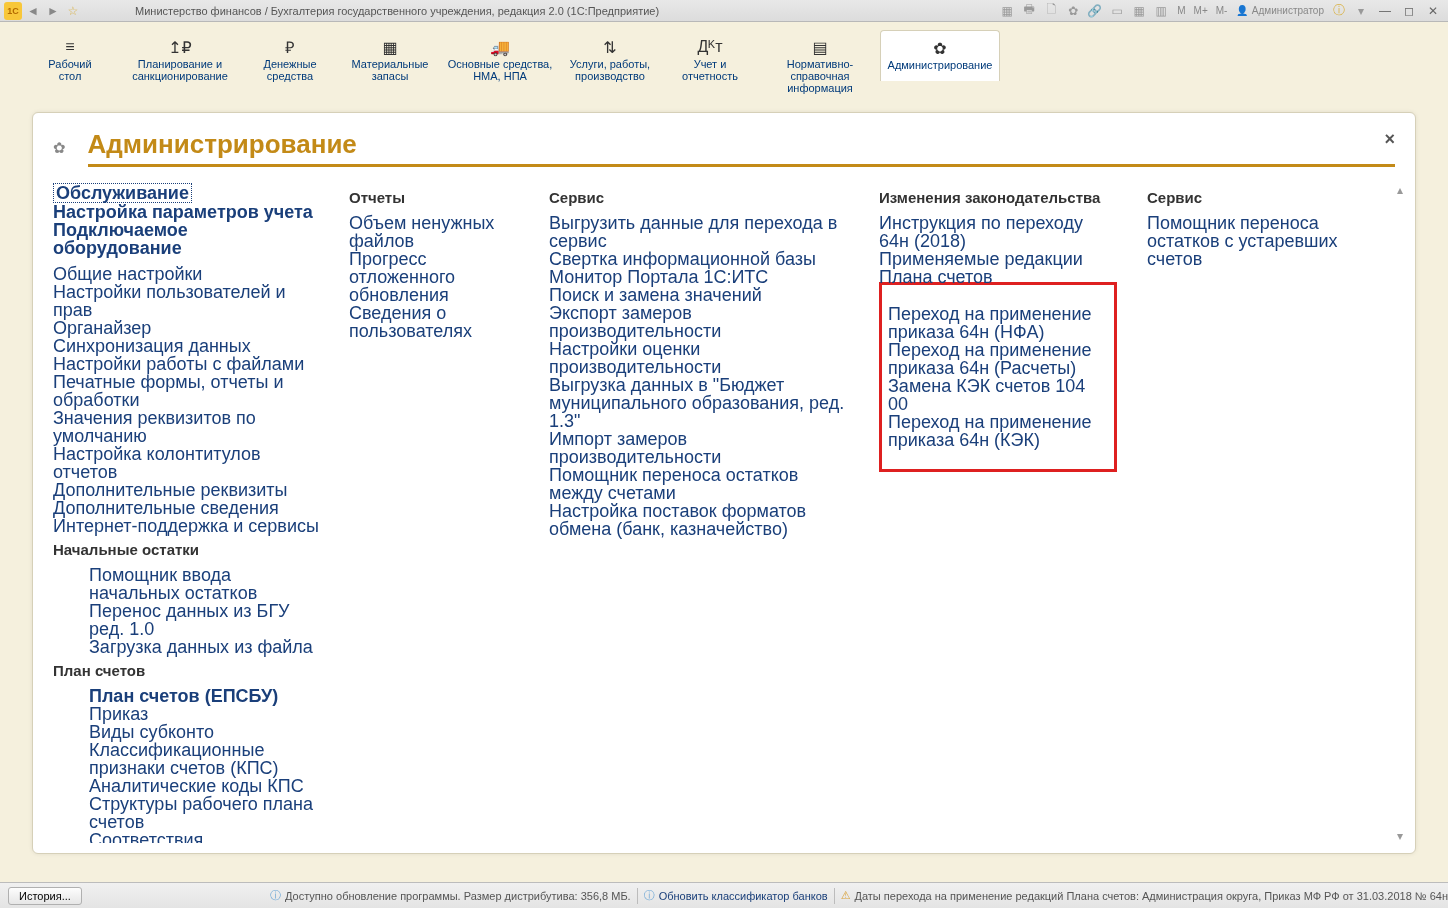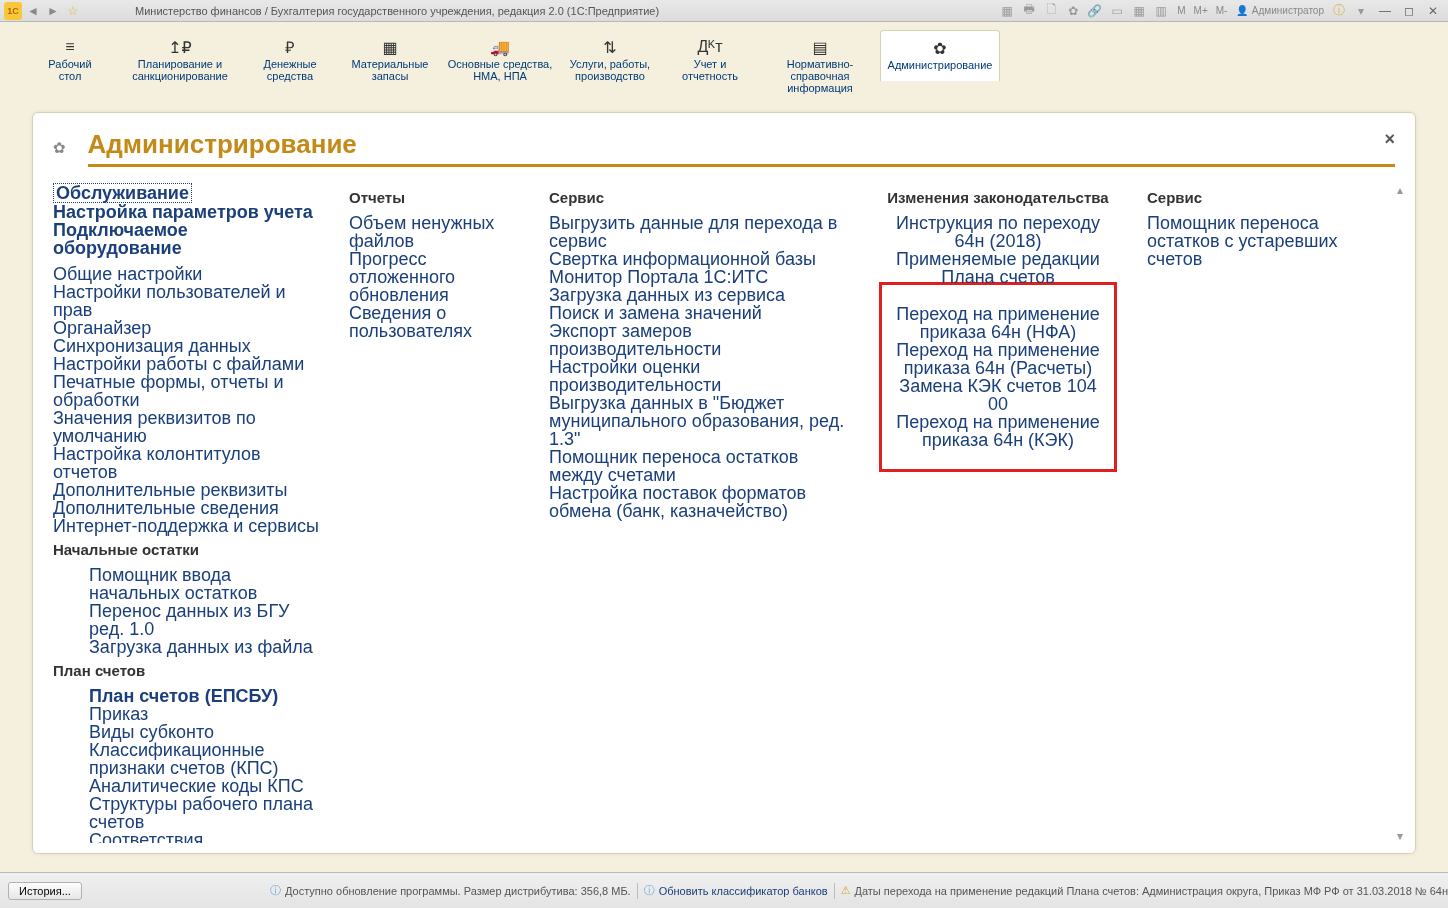--- a/index.html
+++ b/index.html
@@ -116,21 +116,21 @@
     top: 70px; left: 20px; right: 30px; bottom: 10px;
     overflow-y: auto;
     display: flex;
     align-items: flex-start;
     gap: 10px;
   }
   .col { padding-right: 20px; }
   .col1 { width: 286px; }
   .col2 { width: 190px; }
   .col3 { width: 320px; }
-  .col4 { width: 258px; text-align: center; }
+  .col4 { width: 258px; }
   .col5 { width: 220px; }
 
   .section-head {
     font-weight: bold;
     color: #333;
     font-size: 15px;
     margin: 6px 0 8px 0;
   }
 
   .lnk {
@@ -157,21 +157,21 @@
     width: 18px;
     color: #999;
     font-size: 12px;
     text-align: center;
   }
 
   
   .statusbar {
     position: absolute;
     bottom: 0; left: 0; right: 0;
-    height: 36px;
+    height: 26px;
     background: linear-gradient(#f0f0f0, #e4e4e4);
     border-top: 1px solid #bcbcbc;
     display: flex;
     align-items: center;
     font-size: 11px;
     color: #555;
   }
   .statusbar .history-btn {
     background: linear-gradient(#fdfdfd, #e6e6e6);
     border: 1px solid #b0b0b0;
@@ -315,25 +315,25 @@
       <a class="lnk">Объем ненужных файлов</a>
       <a class="lnk">Прогресс отложенного обновления</a>
       <a class="lnk">Сведения о пользователях</a>
     </div>
 
     <div class="col col3">
       <div class="section-head">Сервис</div>
       <a class="lnk">Выгрузить данные для перехода в сервис</a>
       <a class="lnk">Свертка информационной базы</a>
       <a class="lnk">Монитор Портала 1С:ИТС</a>
-      <a class="lnk">Загрузка данных из сервиса</a>
       <a class="lnk">Поиск и замена значений</a>
       <a class="lnk">Экспорт замеров производительности</a>
       <a class="lnk">Настройки оценки производительности</a>
       <a class="lnk">Выгрузка данных в "Бюджет муниципального образования, ред. 1.3"</a>
+      <a class="lnk">Импорт замеров производительности</a>
       <a class="lnk">Помощник переноса остатков между счетами</a>
       <a class="lnk">Настройка поставок форматов обмена (банк, казначейство)</a>
     </div>
 
     <div class="col col4">
       <div class="section-head">Изменения законодательства</div>
       <a class="lnk">Инструкция по переходу 64н (2018)</a>
       <a class="lnk">Применяемые редакции Плана счетов</a>
       <div class="redbox">
         <a class="lnk">Переход на применение приказа 64н (НФА)</a>

